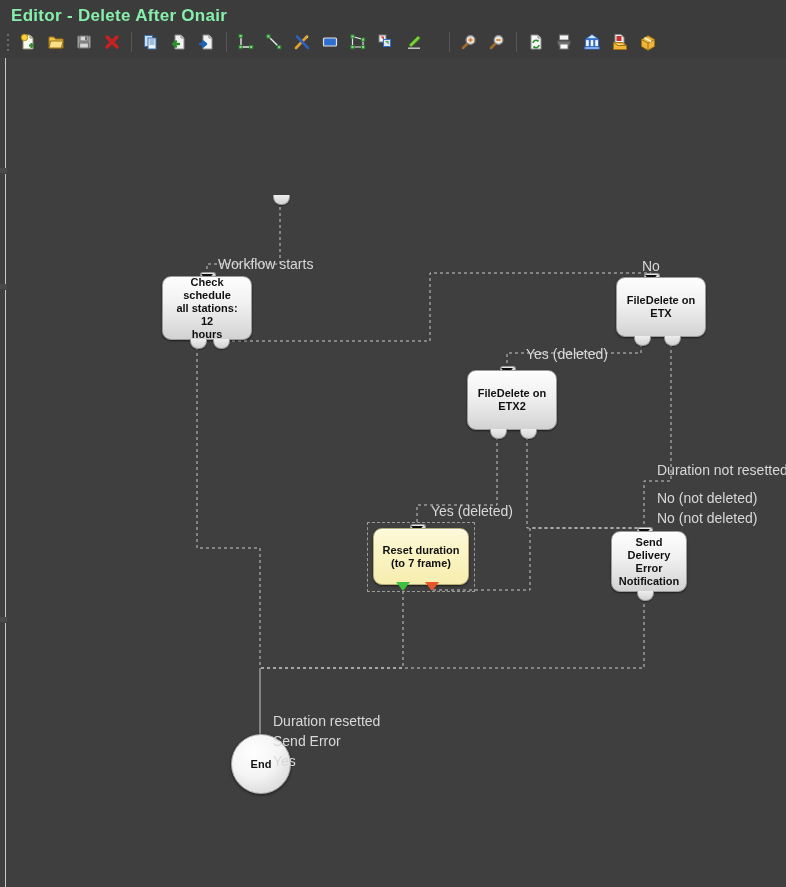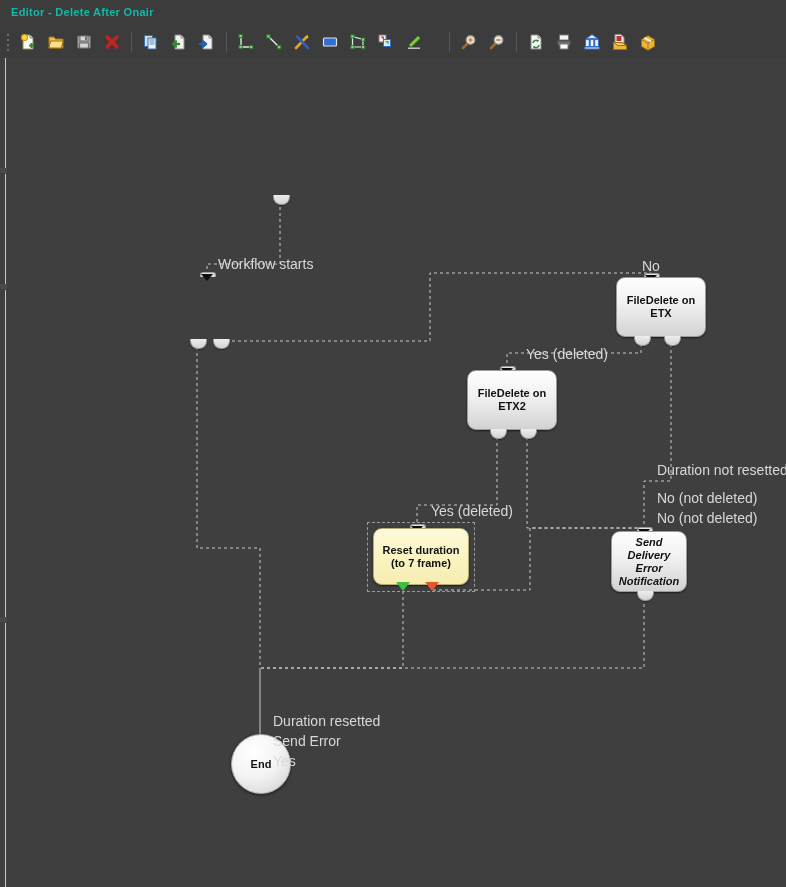--- a/index.html
+++ b/index.html
@@ -11,21 +11,21 @@
   }
   #app{position:relative;width:786px;height:887px;background:#3f3f3f;}
 
   
   .titlebar{
     position:absolute;left:0;top:0;width:786px;height:26px;
     background:#3c3c3c;
   }
   .titlebar .title{
     position:absolute;left:11px;top:6px;
-    font-size:11px;font-weight:bold;color:#14b8a6;
+    font-size:17px;font-weight:bold;color:#86efac;
     letter-spacing:.3px;white-space:nowrap;
   }
 
   
   .toolbar{
     position:absolute;left:0;top:26px;width:786px;height:32px;
     background:#3c3c3c;
     display:flex;align-items:center;
   }
   .grip{
@@ -344,20 +344,25 @@
       <g fill="none" stroke="#c9c9c9" stroke-width="1">
 
         <path d="M250,610 L250,722"></path>
       </g>
     </svg>
 
     <div class="port" style="left:263px;top:137px;"></div>
 
     <div class="arrow-cap" style="left:190px;top:214px;"></div>
     <div class="arrow" style="left:191px;top:216px;"></div>
+    <div class="task node" style="left:152px;top:218px;width:90px;height:64px;">
+      <div class="lbl">Check schedule
+all stations: 12
+hours</div>
+    </div>
     <div class="port" style="left:180px;top:281px;"></div>
     <div class="port" style="left:203px;top:281px;"></div>
 
     <div class="arrow-cap" style="left:634px;top:215px;"></div>
     <div class="arrow" style="left:635px;top:217px;"></div>
     <div class="task node" style="left:606px;top:219px;width:90px;height:60px;">
       <div class="lbl">FileDelete on
 ETX</div>
     </div>
     <div class="port" style="left:624px;top:278px;"></div>
@@ -377,21 +382,21 @@
     <div class="arrow" style="left:401px;top:468px;"></div>
     <div class="task yellow node" style="left:363px;top:470px;width:96px;height:57px;">
       <div class="lbl">Reset duration
 (to 7 frame)</div>
     </div>
     <div class="tri green" style="left:386px;top:524px;"></div>
     <div class="tri red" style="left:415px;top:524px;"></div>
 
     <div class="arrow-cap" style="left:627px;top:469px;"></div>
     <div class="arrow" style="left:628px;top:471px;"></div>
-    <div class="task node" style="left:601px;top:473px;width:76px;height:61px;font-style:italic;">
+    <div class="task node" style="left:601px;top:473px;width:76px;height:61px;">
       <div class="lbl">Send
 Delivery
 Error
 Notification</div>
     </div>
     <div class="port" style="left:627px;top:533px;"></div>
 
     <div class="arrow-cap" style="left:243px;top:718px;"></div>
     <div class="arrow" style="left:244px;top:720px;"></div>
     <div class="terminal node" style="left:221px;top:676px;width:60px;height:60px;">

